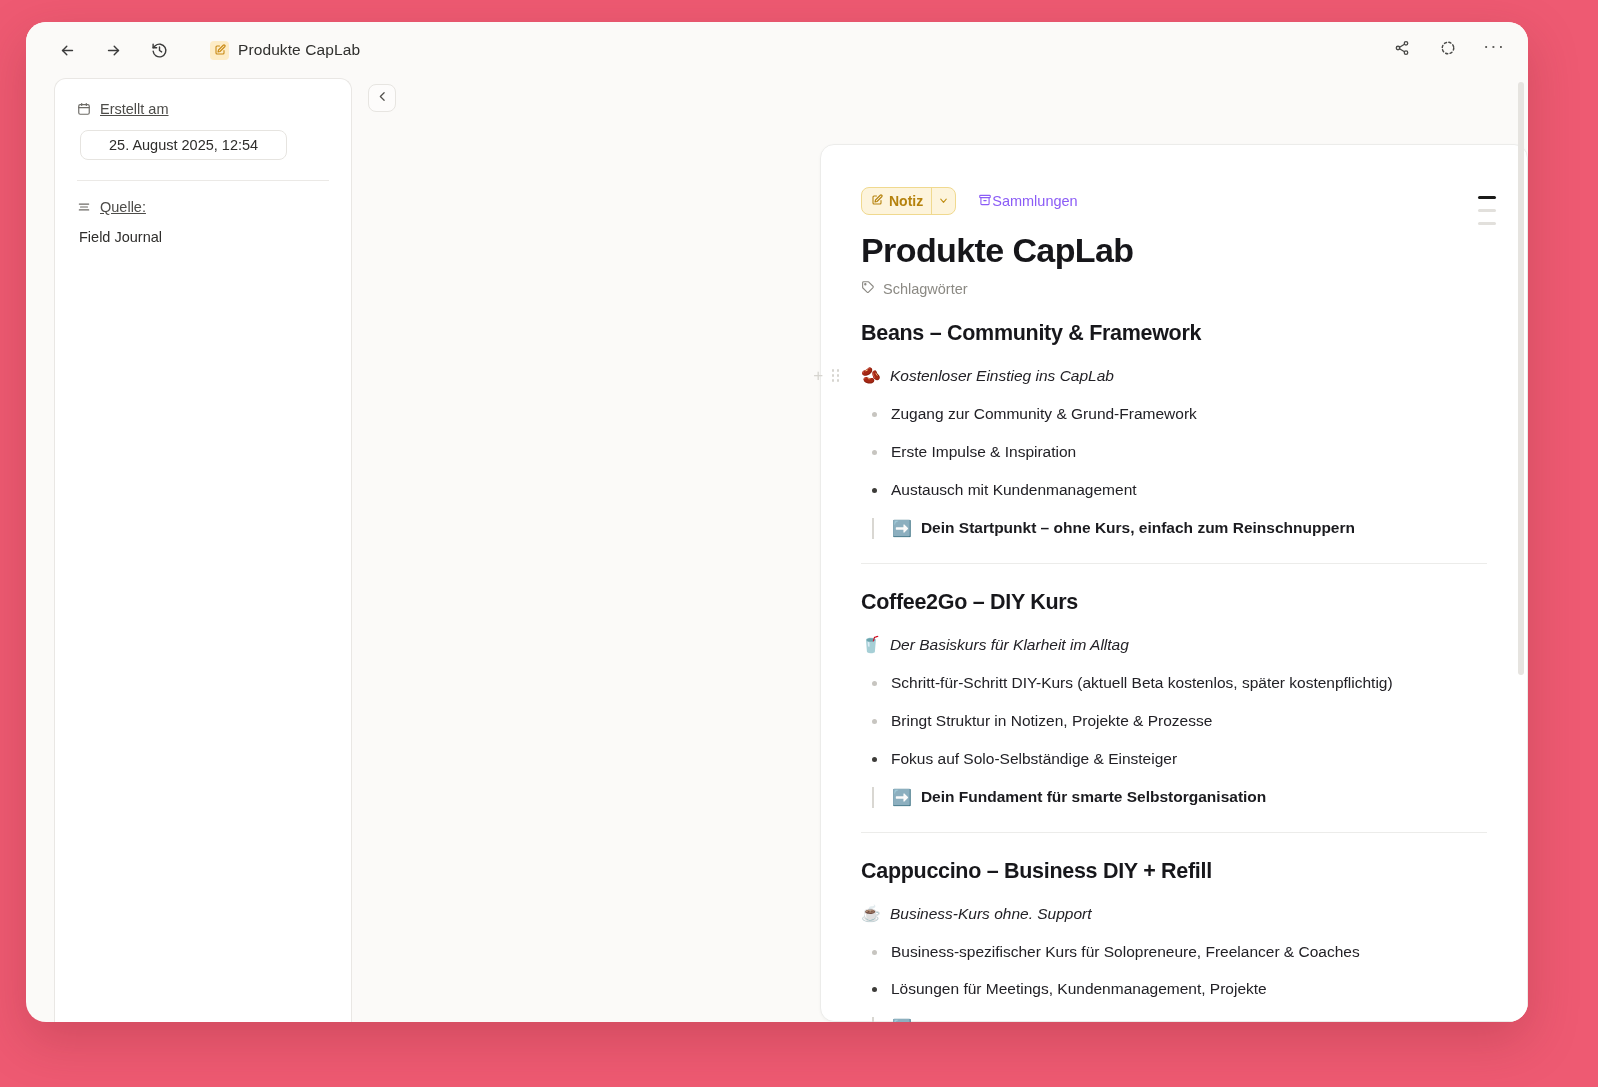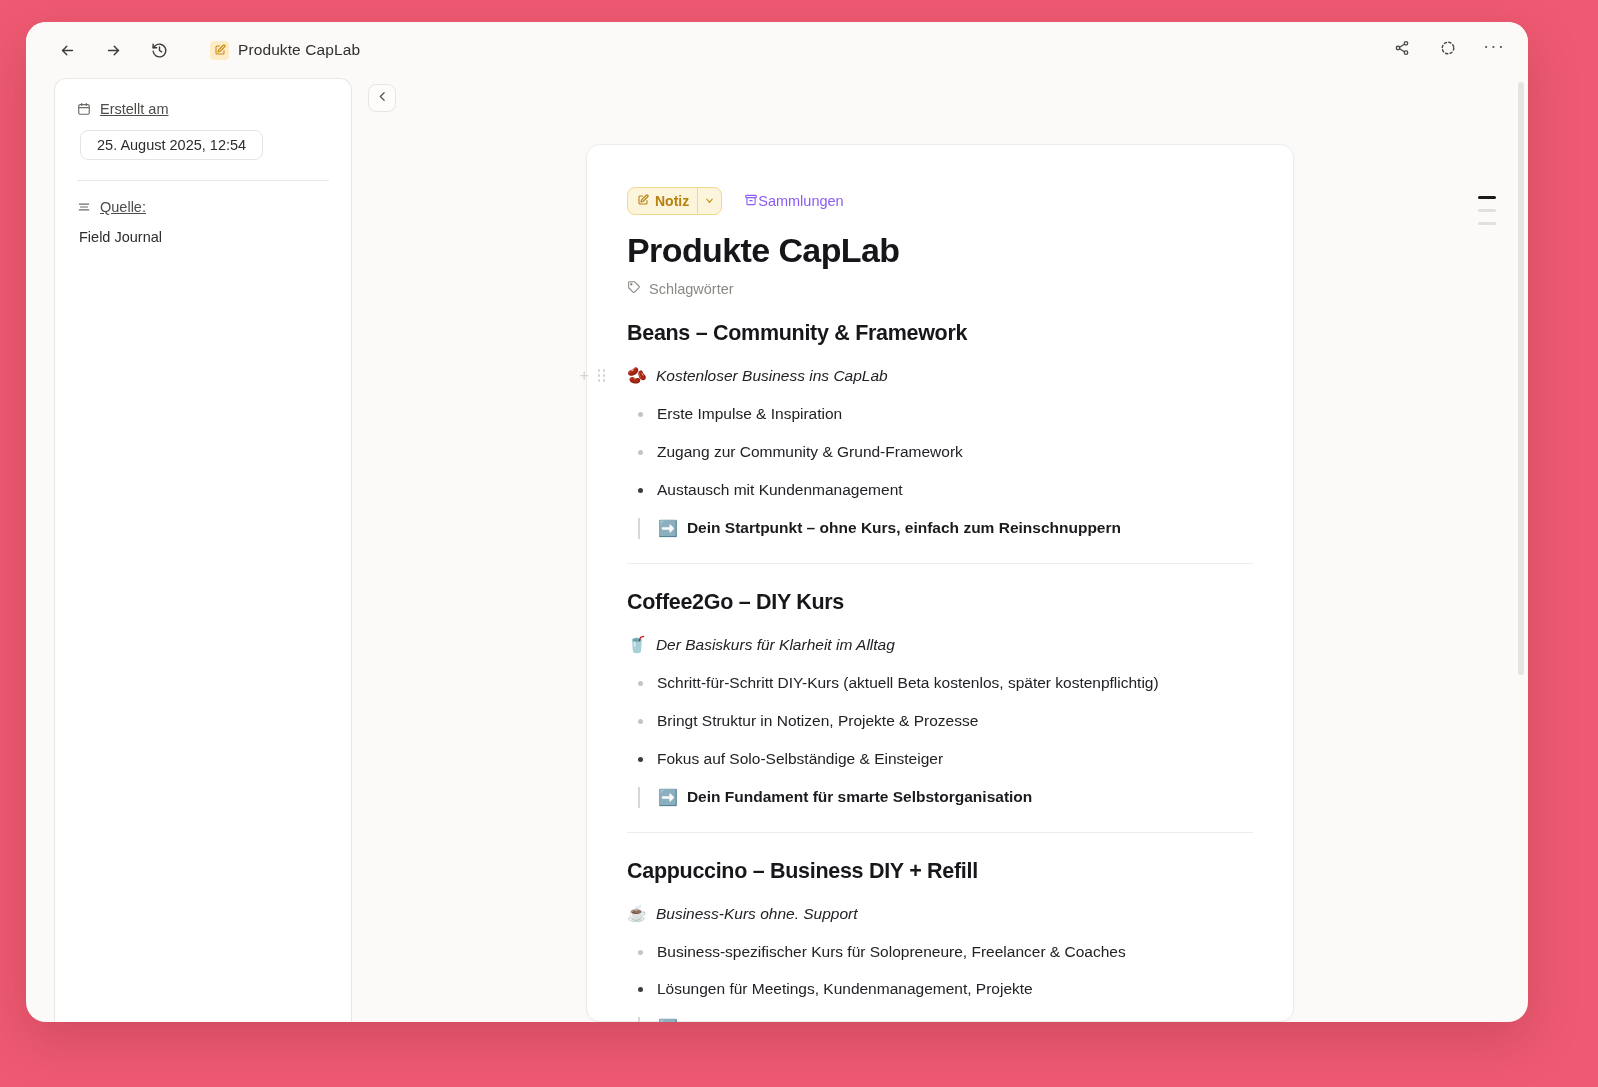--- a/index.html
+++ b/index.html
@@ -129,21 +129,21 @@
     gap: 9px;
     color: #4d4c49;
     font-size: 14.5px;
     text-decoration: underline;
   }
   .meta-icon { color: #6d6b66; display: flex; align-items: center; }
 
   .date-pill {
     display: inline-block;
     margin: 13px 0 0 3px;
-    padding: 6px 16px;
+    padding: 6px 28px;
     border: 1px solid #e6e4e0;
     border-radius: 8px;
     font-size: 14.5px;
     color: #2e2d2b;
     background: #fff;
     cursor: pointer;
   }
 
   .meta-divider {
     height: 1px;
@@ -157,21 +157,21 @@
     color: #2e2d2b;
     cursor: text;
   }
 
   
   .content-region {
     flex: 1;
     min-width: 0;
     position: relative;
     display: flex;
-    justify-content: center;
+    justify-content: flex-end;
     overflow: hidden;
   }
 
   .collapse-btn {
     position: absolute;
     left: 16px;
     top: 6px;
     width: 28px;
     height: 28px;
     border: 1px solid #e7e5e1;
@@ -554,26 +554,26 @@
               <span class="handle-grip">
                   <i></i>
                   <i></i>
                   <i></i>
                   <i></i>
                   <i></i>
                   <i></i>
                 </span>
             </div>
             <span class="emoji">🫘</span>
-            <span>Kostenloser Business ins CapLab</span>
+            <span>Kostenloser Einstieg ins CapLab</span>
           </div>
 
           <ul class="bullets">
+            <li>Zugang zur Community &amp; Grund-Framework</li>
             <li>Erste Impulse &amp; Inspiration</li>
-            <li>Zugang zur Community &amp; Grund-Framework</li>
             <li class="dark">Austausch mit Kundenmanagement</li>
           </ul>
 
           <div class="callout">
             <span class="emoji">➡️</span>
             <span>Dein Startpunkt – ohne Kurs, einfach zum Reinschnuppern</span>
           </div>
 
           <div class="section-divider"></div>
         </div>

